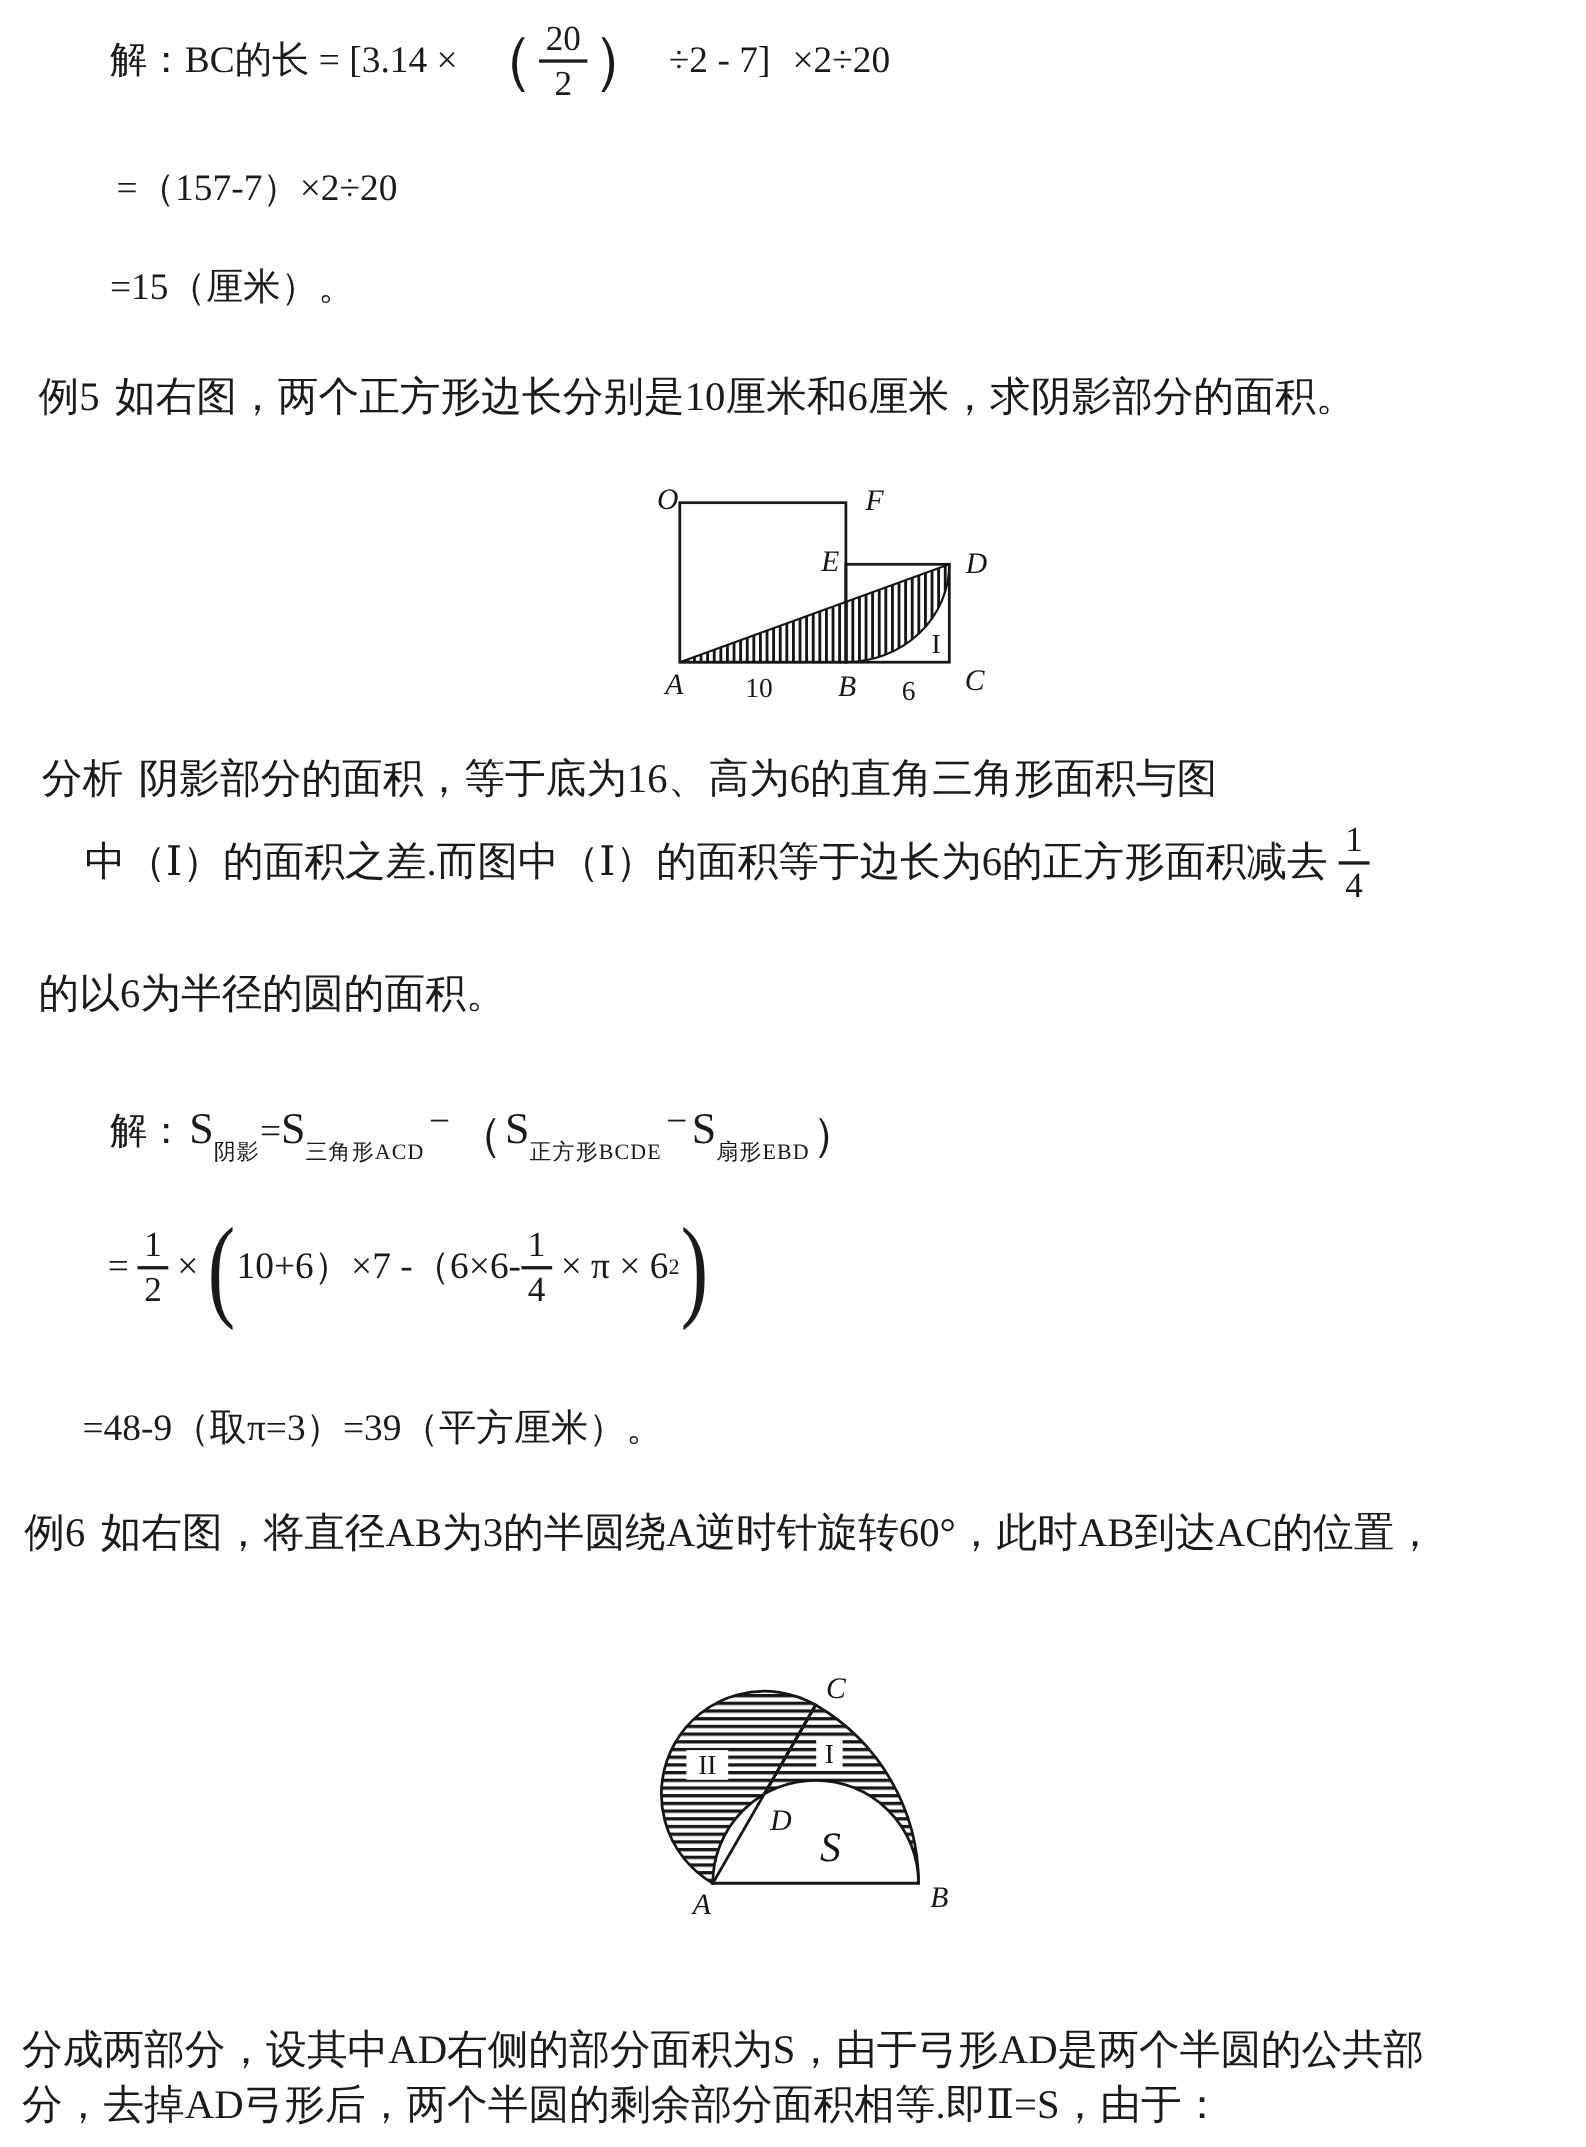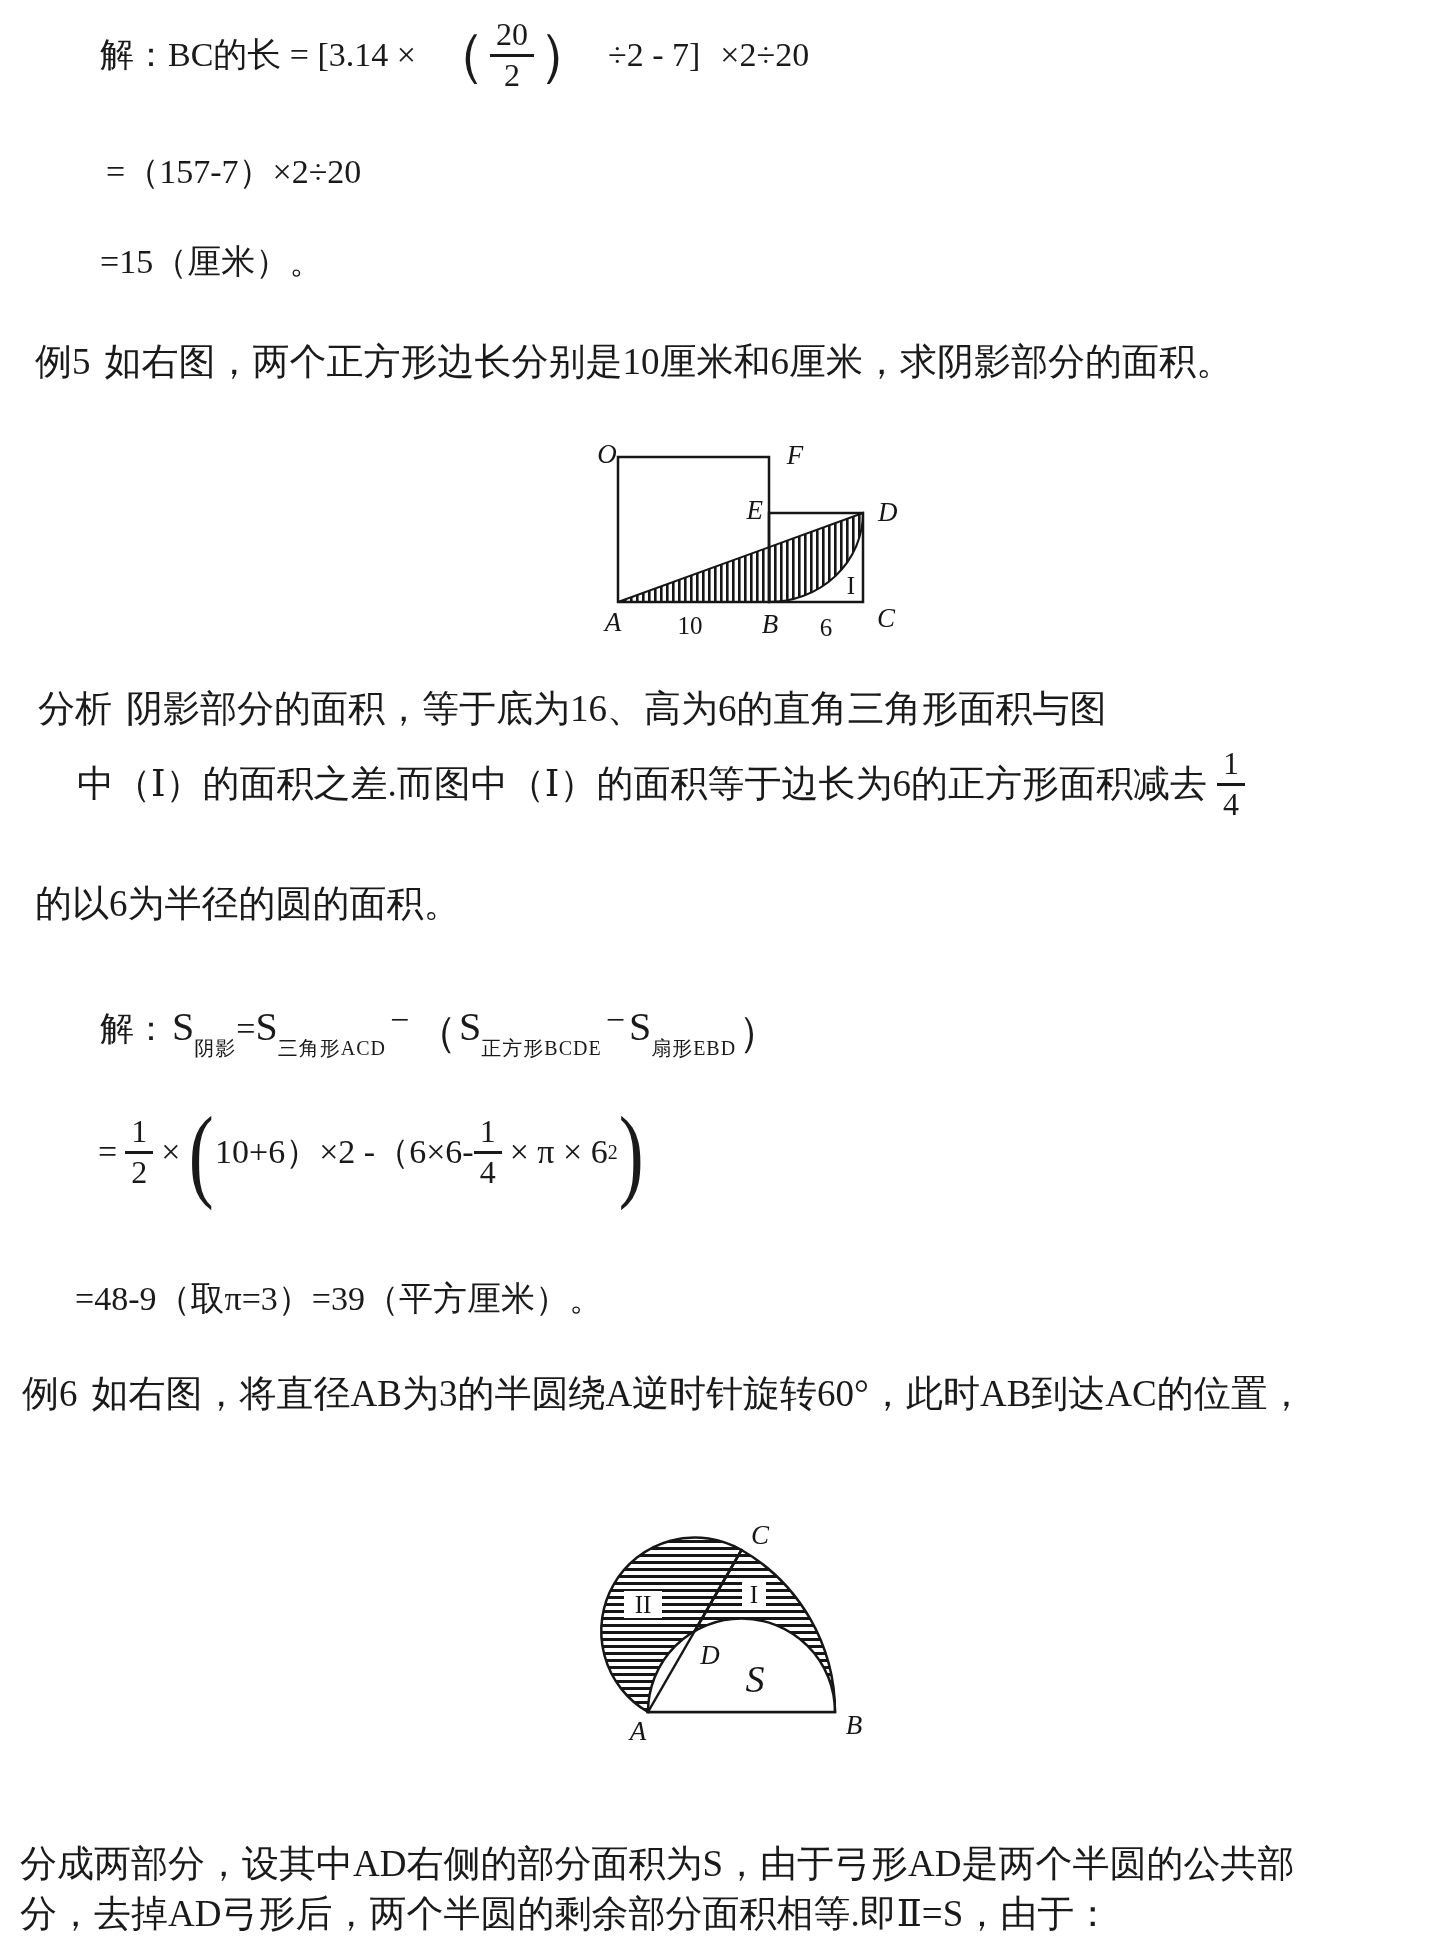--- a/index.html
+++ b/index.html
@@ -94,21 +94,21 @@
   </div>
 
   <div class="abs flexline" style="left:98px;top:1090px;height:125px;">
     <span class="f34 mr8">=</span>
     <span class="frac f32">
         <span class="fn">1</span>
         <span class="fd">2</span>
       </span>
     <span class="f34" style="margin:0 8px;">×</span>
     <span class="bigp">(</span>
-    <span class="f34">10+6）×2 -（6×6-</span>
+    <span class="f34">10+6）×7 -（6×6-</span>
     <span class="frac f32">
         <span class="fn">1</span>
         <span class="fd">4</span>
       </span>
     <span class="f34 ml8">× π × 6</span>
       <span class="supp">2</span>
     <span class="bigp">)</span>
   </div>
 
   <div class="abs f34" style="left:75px;top:1277px;">=48-9（取π=3）=39（平方厘米）。</div>

